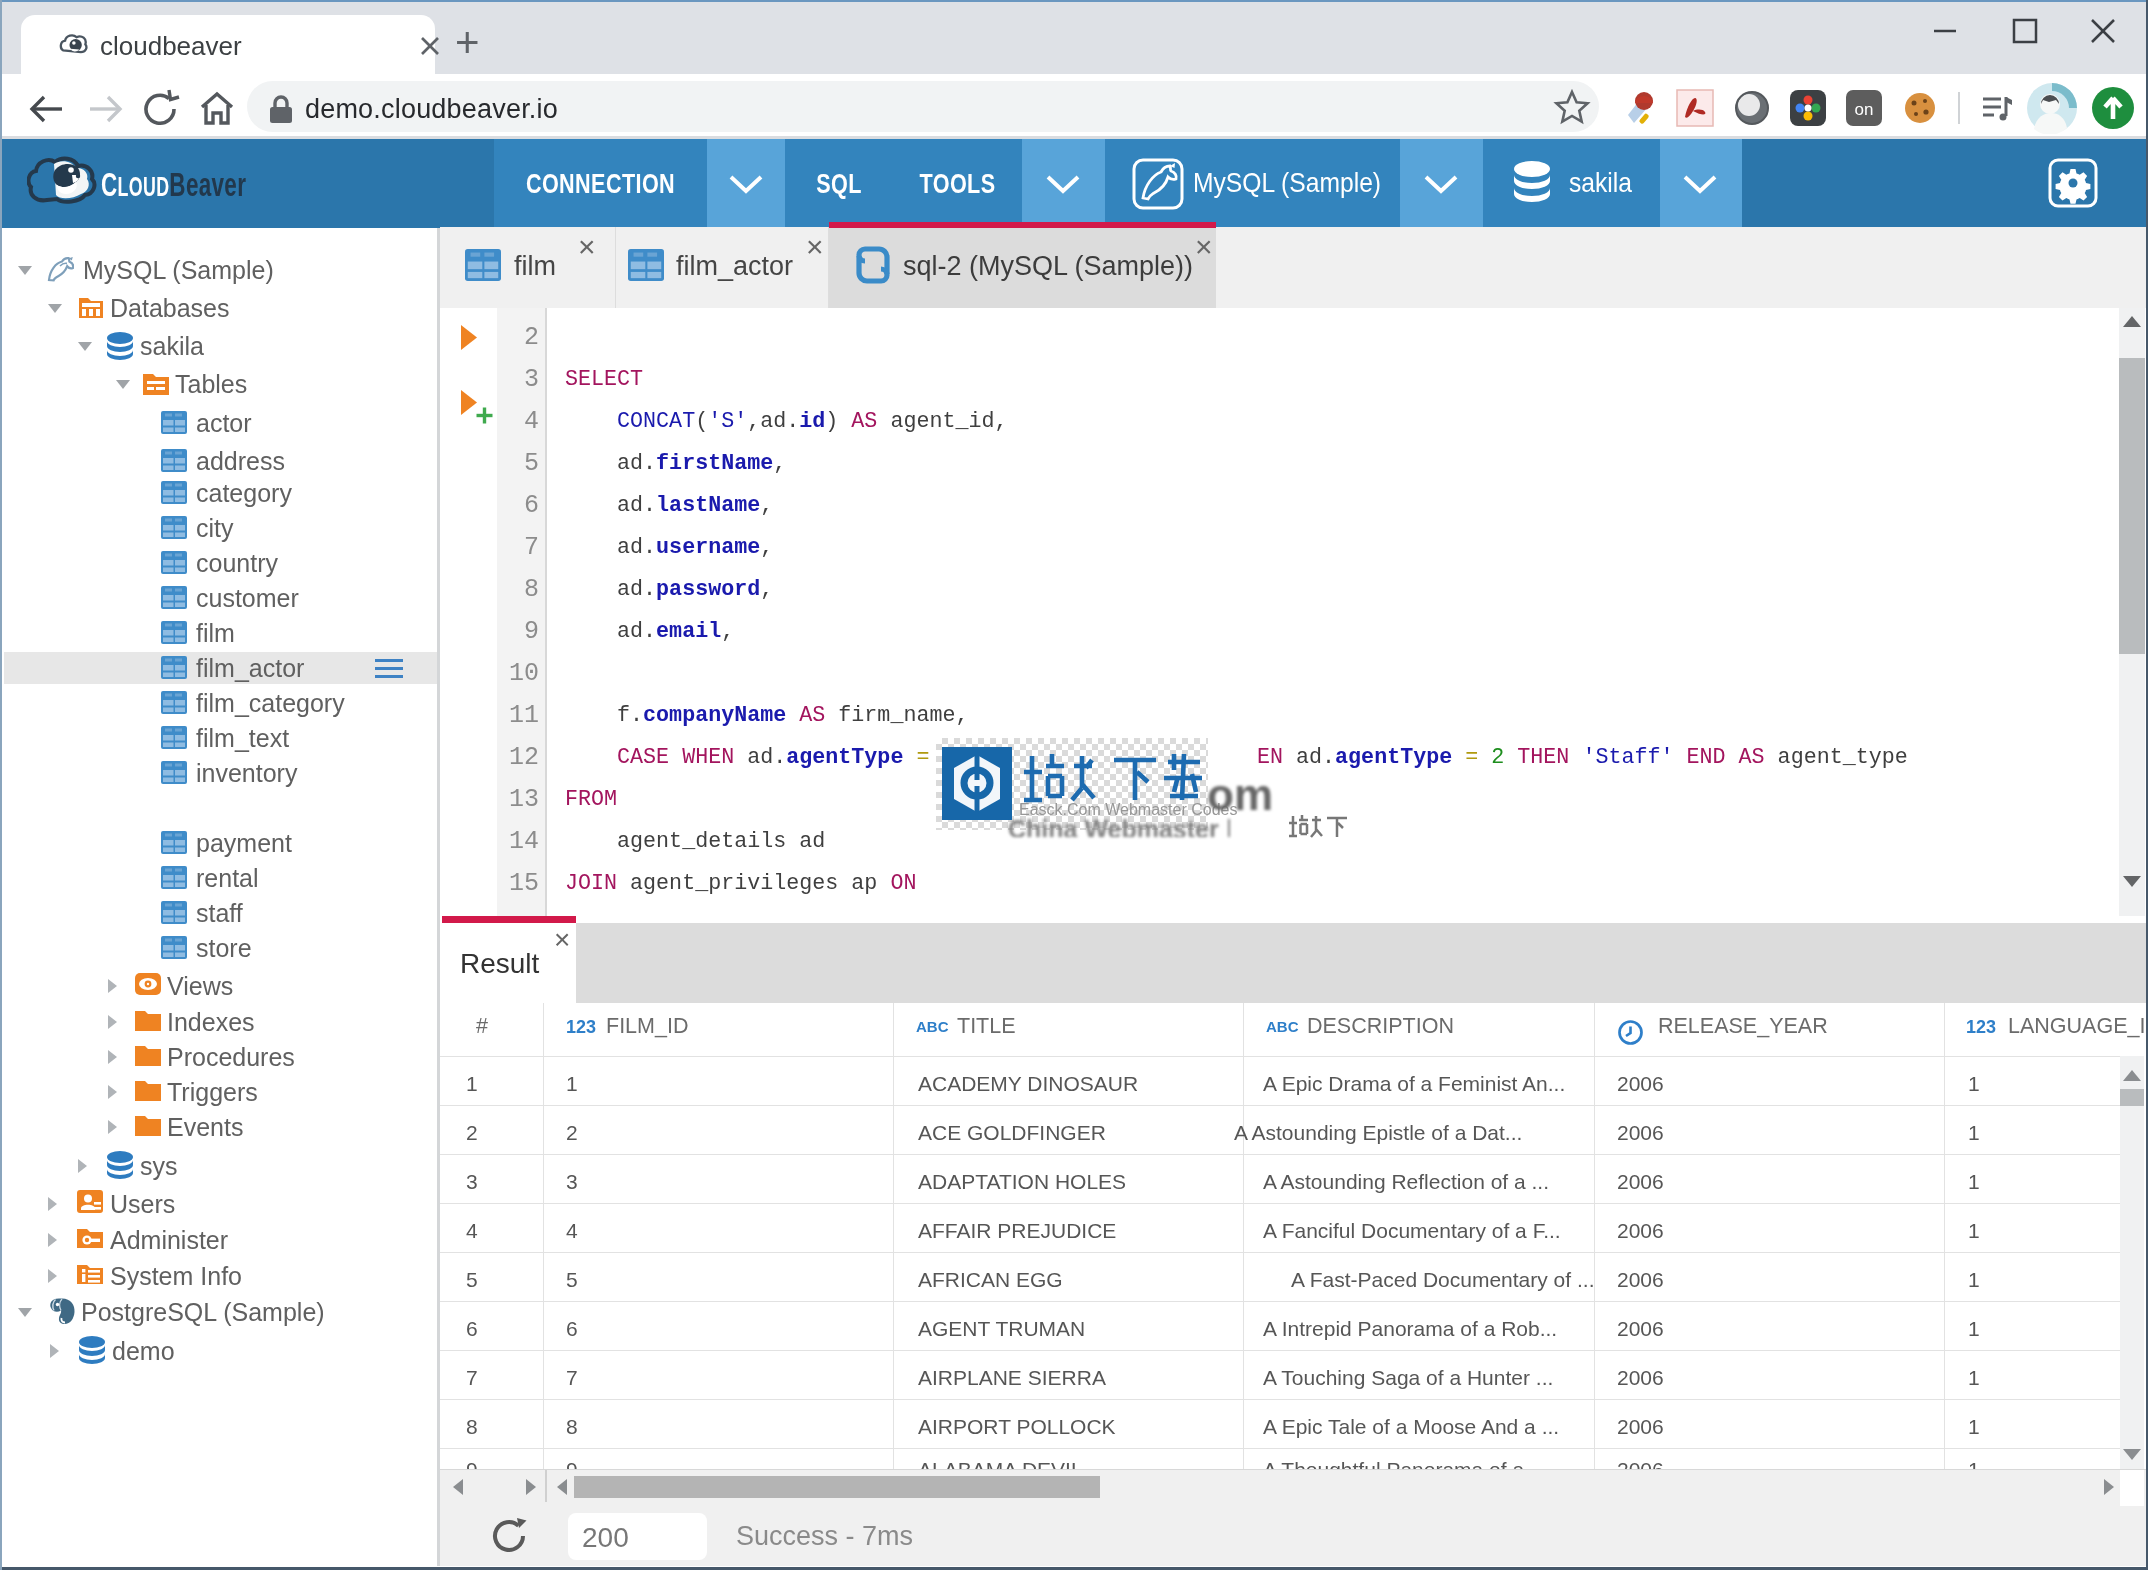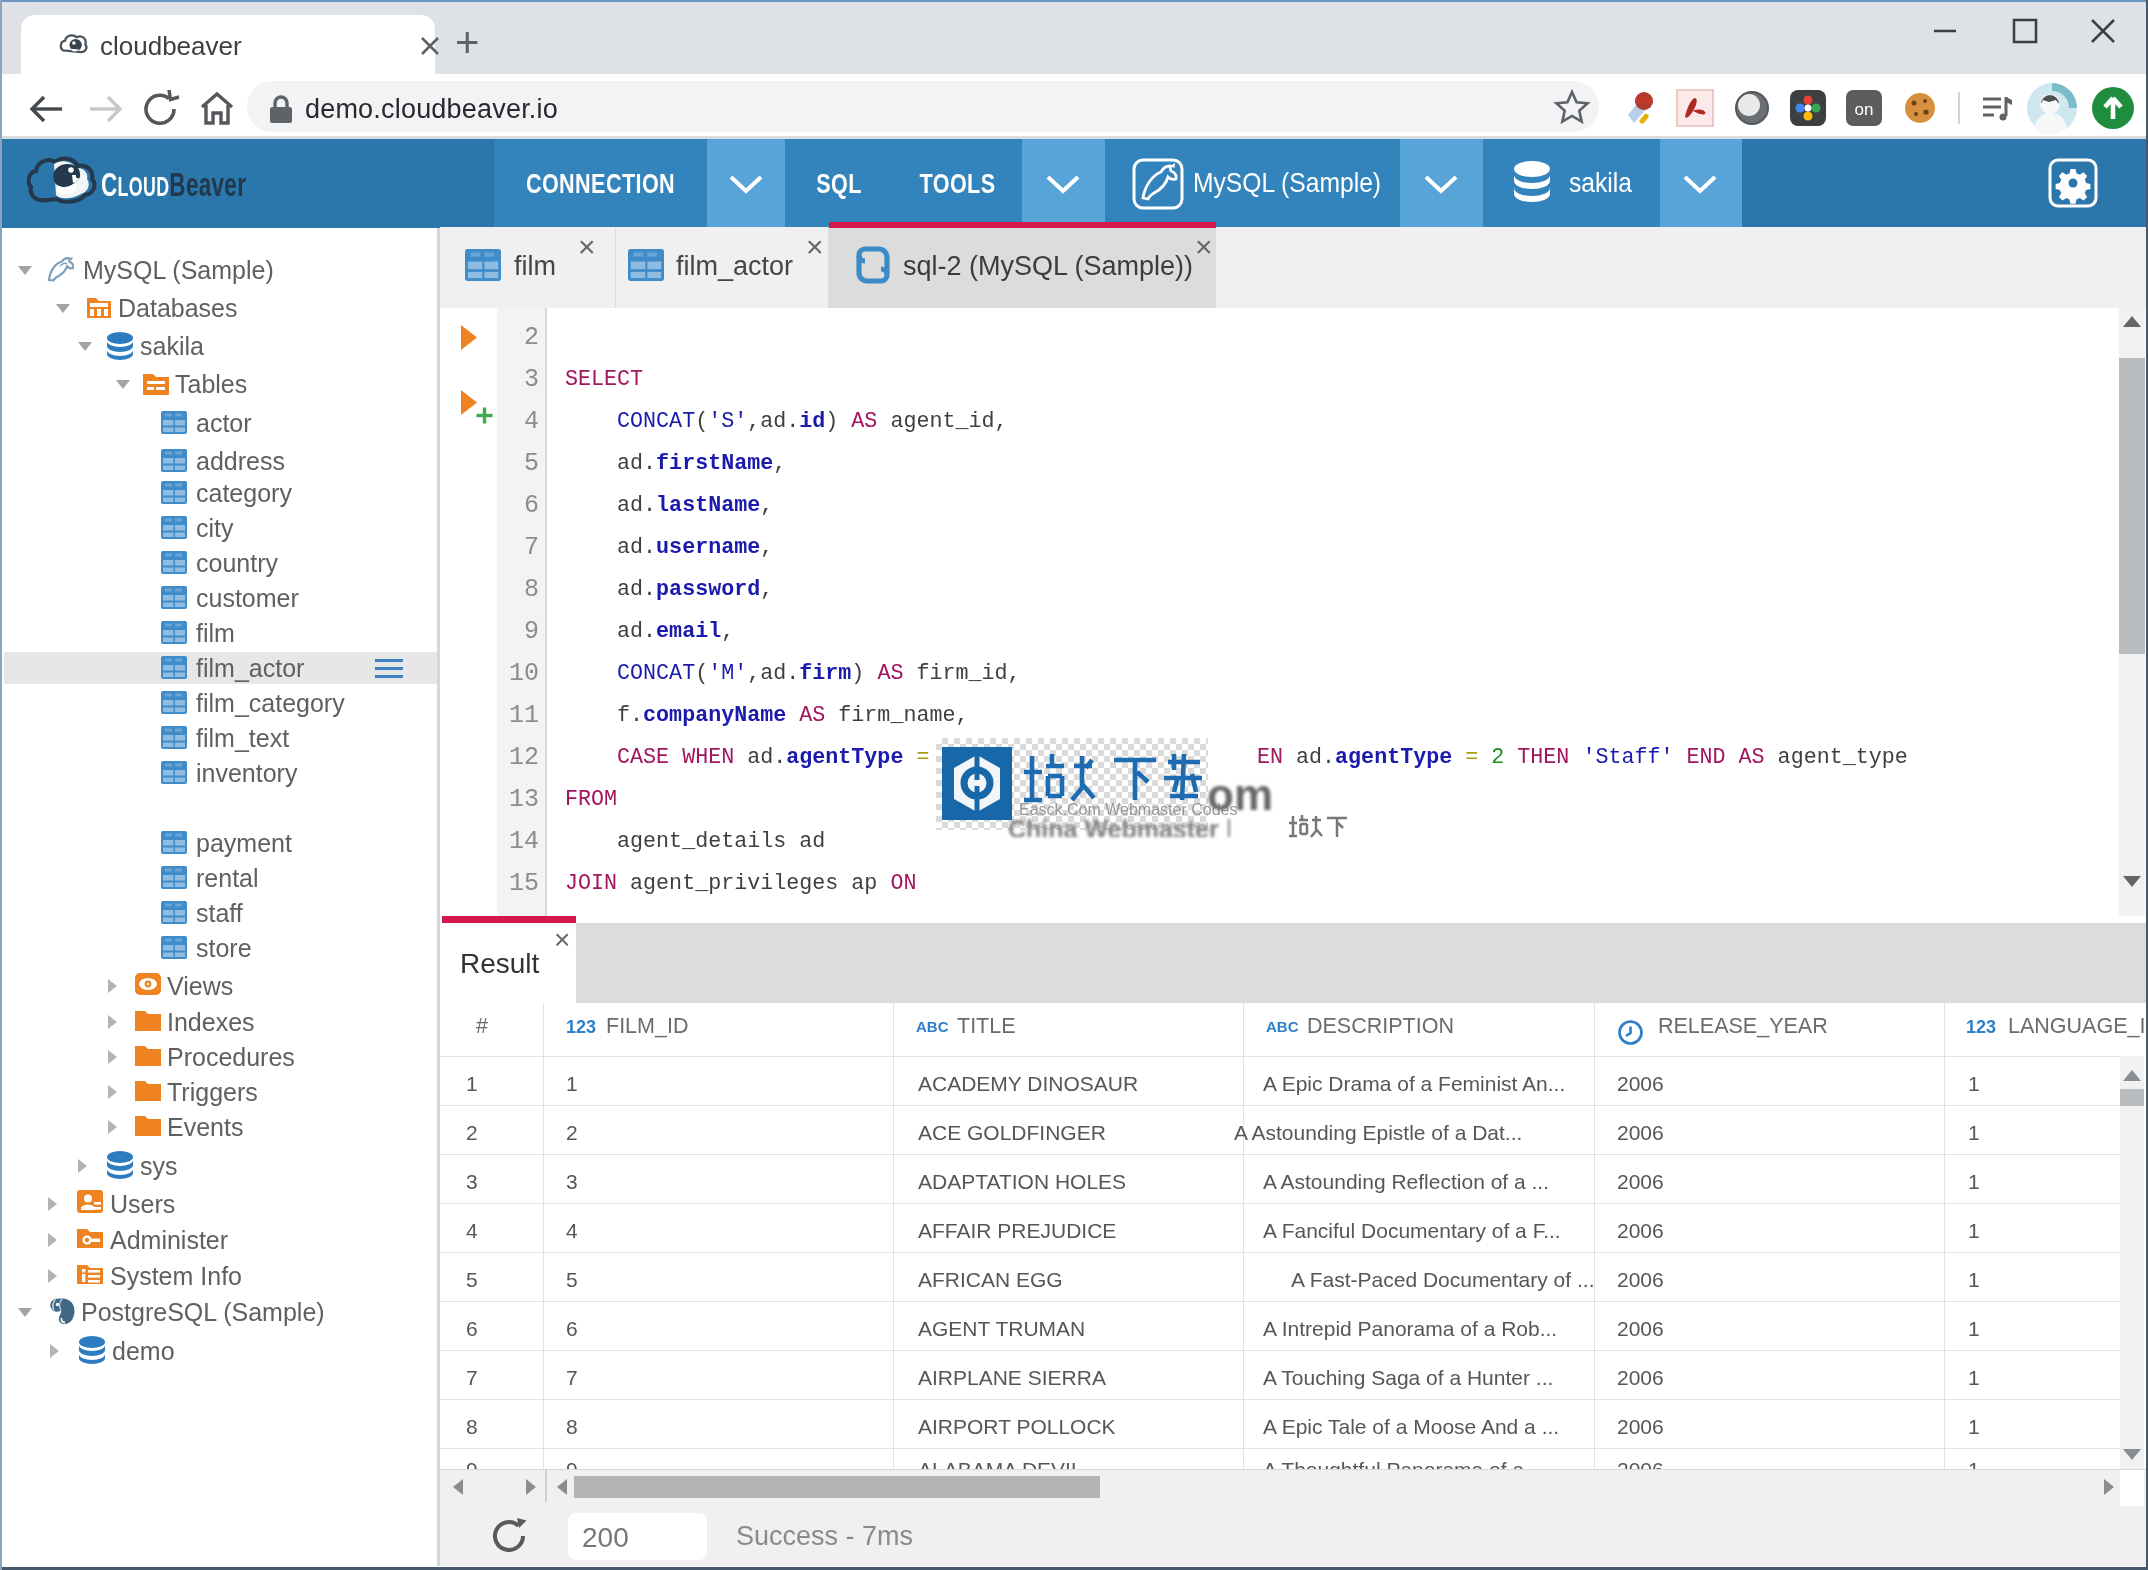--- a/index.html
+++ b/index.html
@@ -320,21 +320,21 @@
 </svg>
 <div id="sidebar">
   <div id="selrow"></div>
   <div class="row" style="top:25px;">
       <i class="arr-d" style="left:16px;"></i>
       <svg class="sic" style="left:44px;top:4px;" width="28" height="26">
         <use href="#i-dolph"></use>
       </svg>
       <span class="lbl" style="left:81px;">MySQL (Sample)</span>
     </div>
-  <div class="row" style="top:63px;margin-left:8px;">
+  <div class="row" style="top:63px;">
       <i class="arr-d" style="left:46px;"></i>
       <svg class="sic" style="left:75px;top:3px;" width="28" height="26">
         <use href="#i-dbs"></use>
       </svg>
       <span class="lbl" style="left:108px;">Databases</span>
     </div>
   <div class="row" style="top:101px;">
       <i class="arr-d" style="left:76px;"></i>
       <svg class="sic" style="left:105px;top:3px;" width="26" height="28">
         <use href="#i-db"></use>
@@ -582,21 +582,20 @@
   <div class="lnum" style="right:1609px;top:513px;">14</div>
   <div class="lnum" style="right:1609px;top:555px;">15</div>
 
   <div class="cl" style="top:51px;"><span class="k">SELECT</span></div>
   <div class="cl" style="top:93px;">    <span class="b">CONCAT</span>(<span class="s">'S'</span>,ad.<span class="p">id</span>) <span class="k">AS</span> agent_id,</div>
   <div class="cl" style="top:135px;">    ad.<span class="p">firstName</span>,</div>
   <div class="cl" style="top:177px;">    ad.<span class="p">lastName</span>,</div>
   <div class="cl" style="top:219px;">    ad.<span class="p">username</span>,</div>
   <div class="cl" style="top:261px;">    ad.<span class="p">password</span>,</div>
   <div class="cl" style="top:303px;">    ad.<span class="p">email</span>,</div>
-  <div class="cl" style="top:345px;">    <span class="b">CONCAT</span>(<span class="s">'M'</span>,ad.<span class="p">firm</span>) <span class="k">AS</span> firm_id,</div>
   <div class="cl" style="top:387px;">    f.<span class="p">companyName</span> <span class="k">AS</span> firm_name,</div>
   <div class="cl" style="top:429px;">    <span class="k">CASE</span> <span class="k">WHEN</span> ad.<span class="p">agentType</span> <span class="o">=</span> <span class="n">1</span> <span class="k">THEN</span><span style="position:absolute;left:692px;"><span class="k">EN</span> ad.<span class="p">agentType</span> <span class="o">=</span> <span class="n">2</span> <span class="k">THEN</span> <span class="s">'Staff'</span> <span class="k">END</span> <span class="k">AS</span> agent_type</span></div>
   <div class="cl" style="top:471px;"><span class="k">FROM</span></div>
   <div class="cl" style="top:513px;">    agent_details ad</div>
   <div class="cl" style="top:555px;"><span class="k">JOIN</span> agent_privileges ap <span class="k">ON</span></div>
 
   <div class="sbtrack" style="left:1679px;top:0;width:26px;height:608px;"></div>
   <div class="tri-u" style="left:1683px;top:8px;"></div>
   <div class="sbthumb" style="left:1679px;top:50px;width:26px;height:296px;"></div>
   <div class="tri-d" style="left:1683px;top:568px;"></div>

